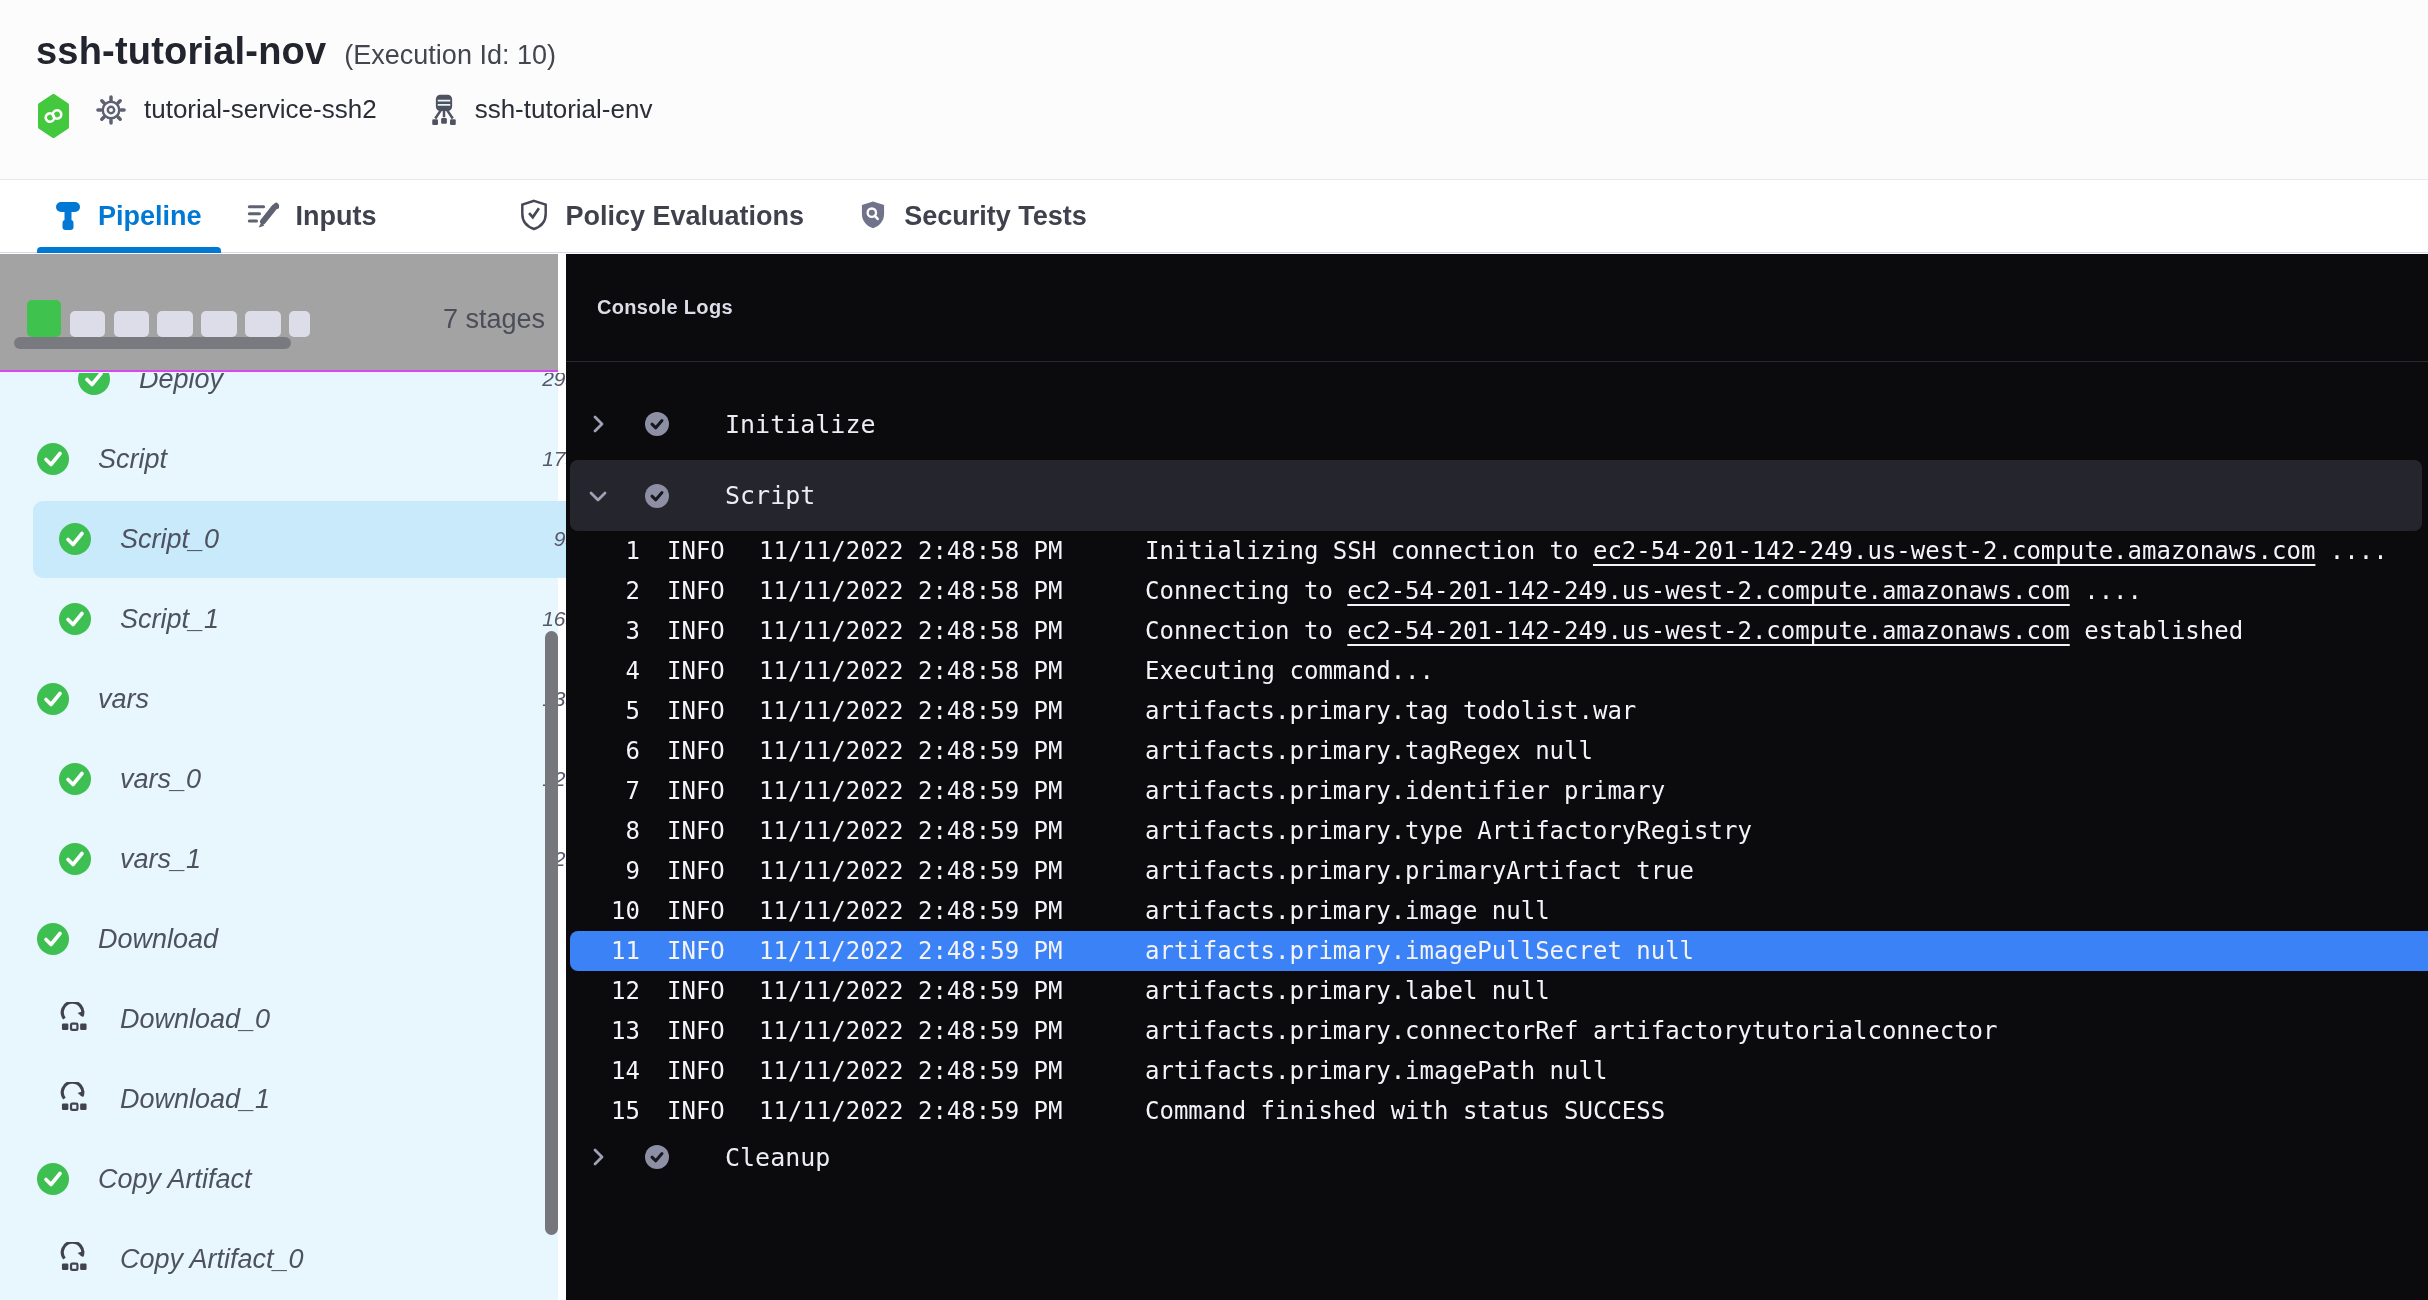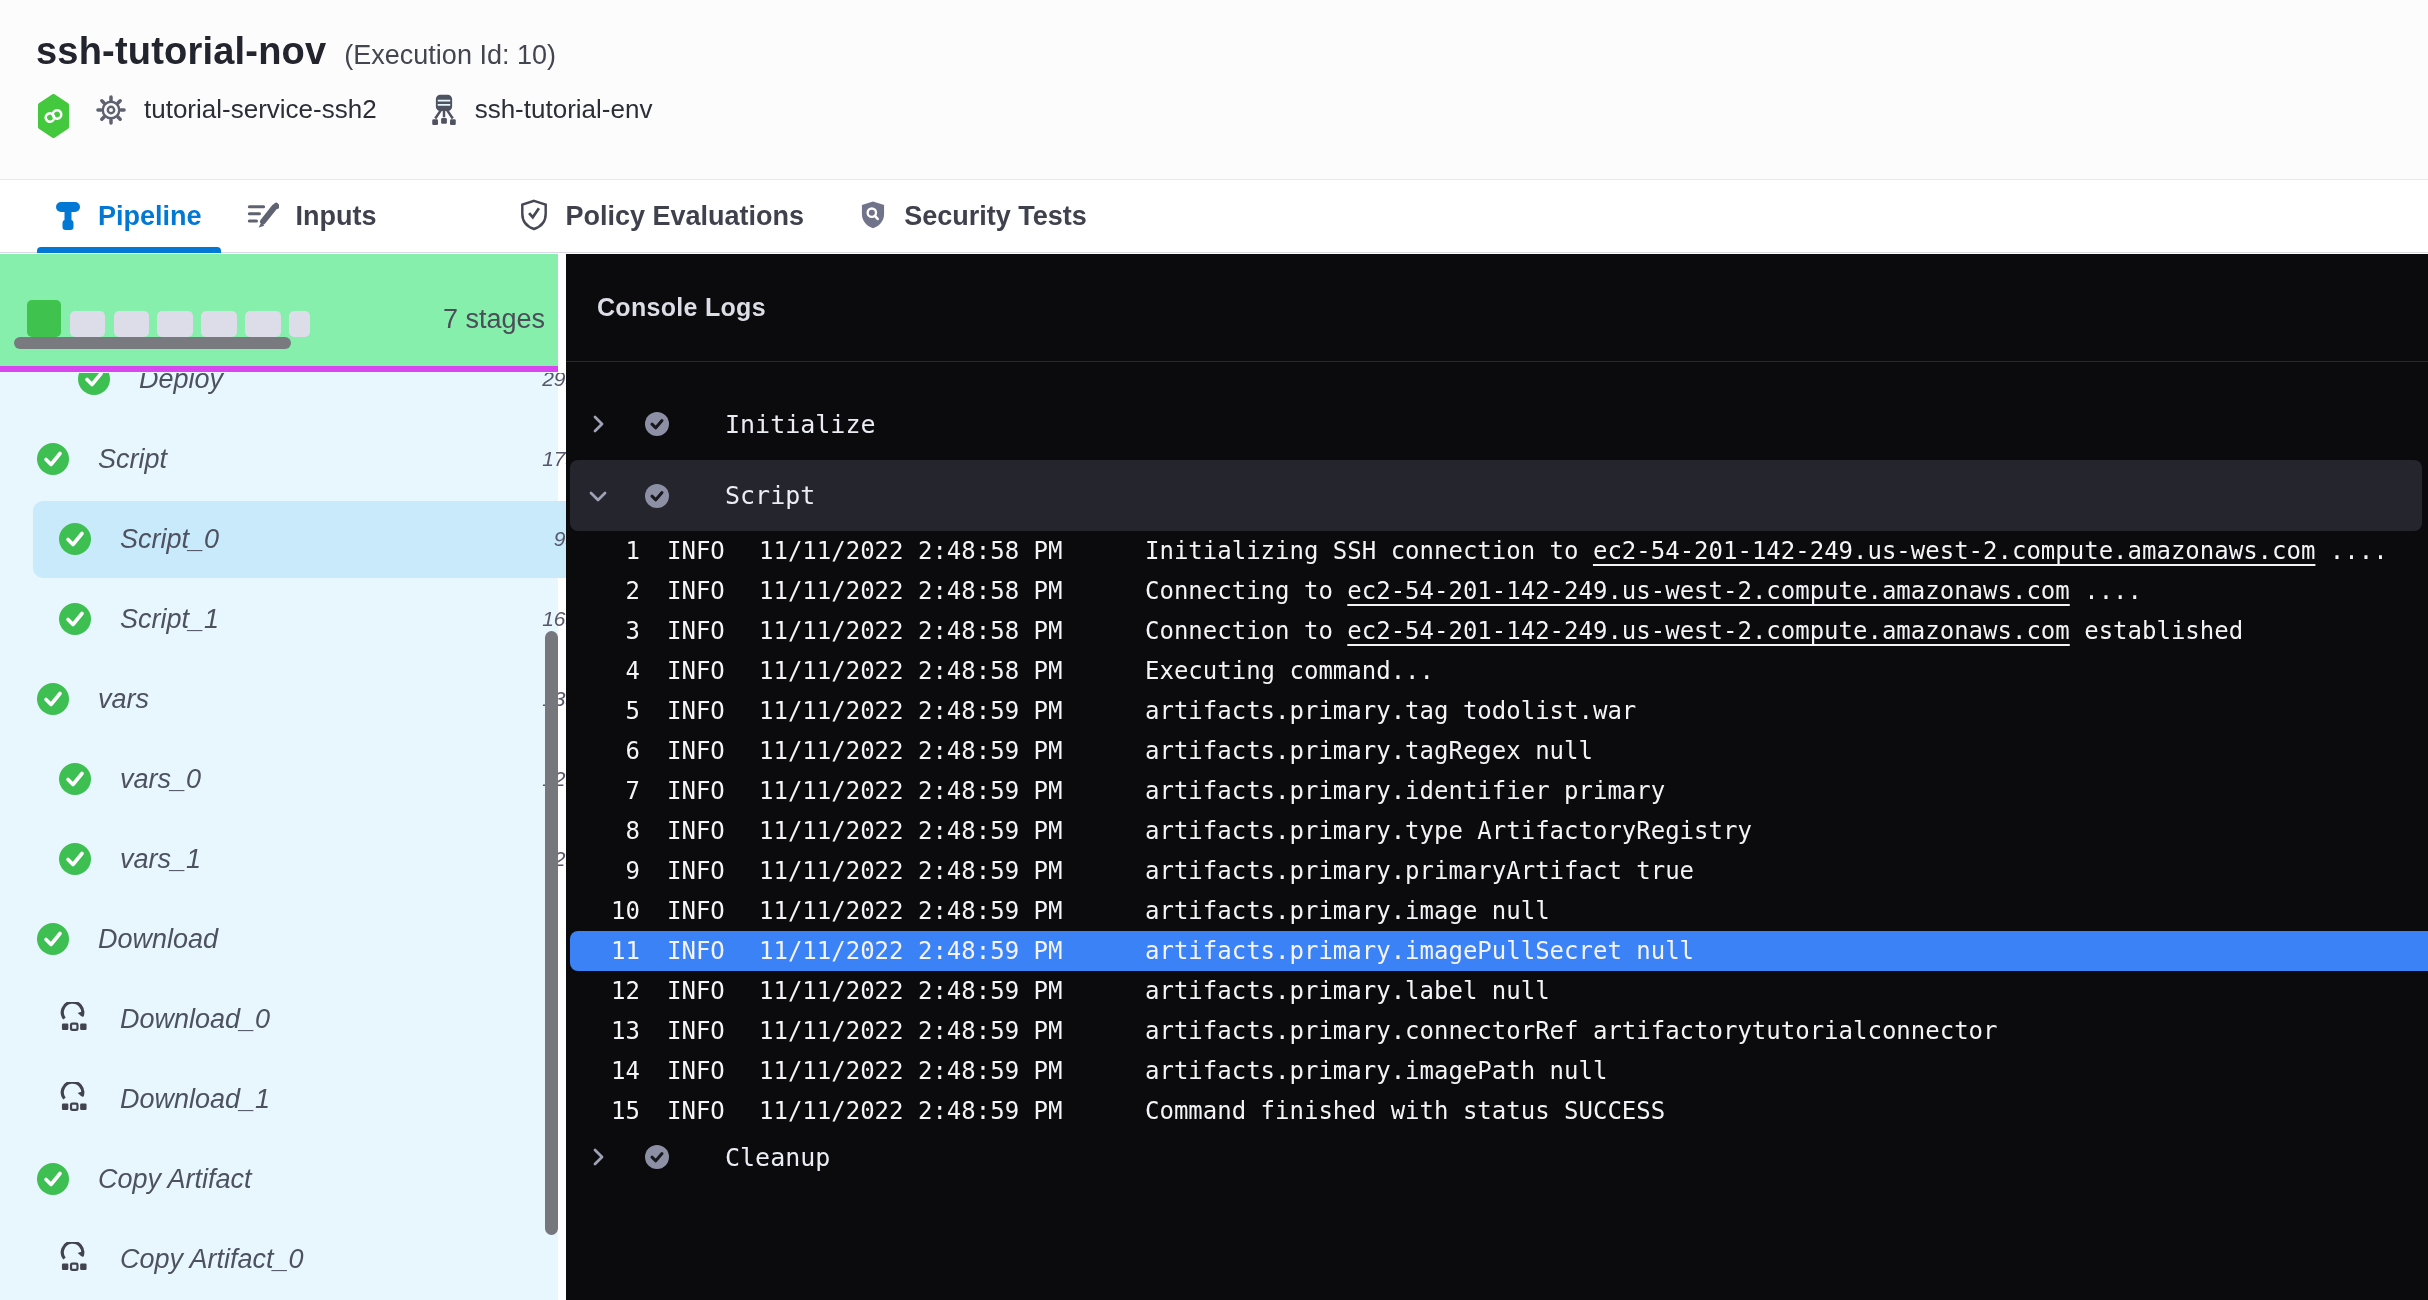--- a/index.html
+++ b/index.html
@@ -29,21 +29,21 @@
   .tab-inputs { margin-left:45px; }
   .tab-policy { margin-left:142px; }
   .tab-security { margin-left:55px; }
   .tab.active .tab-label { color:#0278d5; font-weight:bold; }
   .tab.active::after { content:""; position:absolute; left:-18px; right:-19px; bottom:0;
                        height:6px; border-radius:4px 4px 0 0; background:#0278d5; }
 
   
   .sidebar { position:absolute; left:0; top:254px; width:558px; height:1046px; background:#e7f7fd; }
   .progress-head { position:absolute; left:0; top:0; width:558px; height:118px;
-                   background:#86efac; border-bottom:6px solid #d946ef; }
+                   background:#a3a3a3; border-bottom:2px solid #d946ef; }
   .sq { position:absolute; border-radius:5px; }
   .sq.green { left:27px; top:46px; width:34px; height:37px; background:#3fc24e; }
   .sq.gray  { top:57px; height:26px; background:#dcdde8; }
   .hthumb { position:absolute; left:14px; top:83px; width:277px; height:12px;
             border-radius:7px; background:#797a80; }
   .stage-count { position:absolute; right:13px; top:50px; font-size:27px; color:#4b4d59; }
 
   .stage-list { position:absolute; left:0; top:119px; width:580px; height:927px; overflow:hidden;font-style:italic; }
   .stage-rows { margin-top:-34px; }
   .stage-row { position:relative; height:80px; display:flex; align-items:center; cursor:pointer; }
@@ -53,21 +53,21 @@
   .stage-label { position:relative; margin-left:28px; font-size:27px; color:#4e5160; }
   .stage-dur { position:relative; margin-left:auto; padding-right:4px; font-size:21px; color:#55576a; }
   .lvl1 { padding-left:36px; } .lvl2 { padding-left:58px; } .lvl3 { padding-left:77px; }
   .vthumb { position:absolute; left:545px; top:377px; width:13px; height:604px;
             border-radius:7px; background:#76777d; }
 
   
   .console { position:absolute; left:566px; top:254px; width:1862px; height:1046px;
              background:#0b0b0e; color:#f4f4f8; }
   .console-title { height:108px; display:flex; align-items:center; padding-left:31px;
-                   font-size:25px; font-weight:bold; color:#dcdde6; letter-spacing:.3px;
+                   font-size:20px; font-weight:bold; color:#dcdde6; letter-spacing:.3px;
                    border-bottom:1px solid #2a2a31; }
   .section-row { display:flex; align-items:center; height:52px; padding-left:19px; cursor:pointer; }
   .section-row.pill { background:#25252d; border-radius:8px; margin:10px 6px 0 4px;
                       padding-left:15px; height:71px; }
   .sec-init { margin-top:36px; }
   .chev { width:26px; height:26px; flex:0 0 26px; }
   .sec-check { margin-left:33px; width:26px; height:26px; flex:0 0 26px; }
   .sec-label { margin-left:55px; font-family:"DejaVu Sans Mono", monospace; font-size:25px; color:#eceof4; color:#ecedf4; }
 
   .log-block { }

